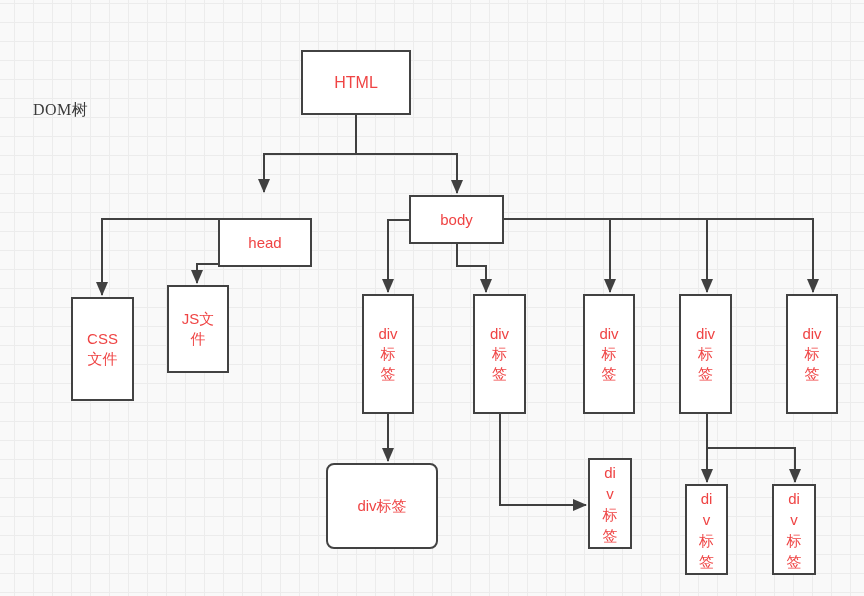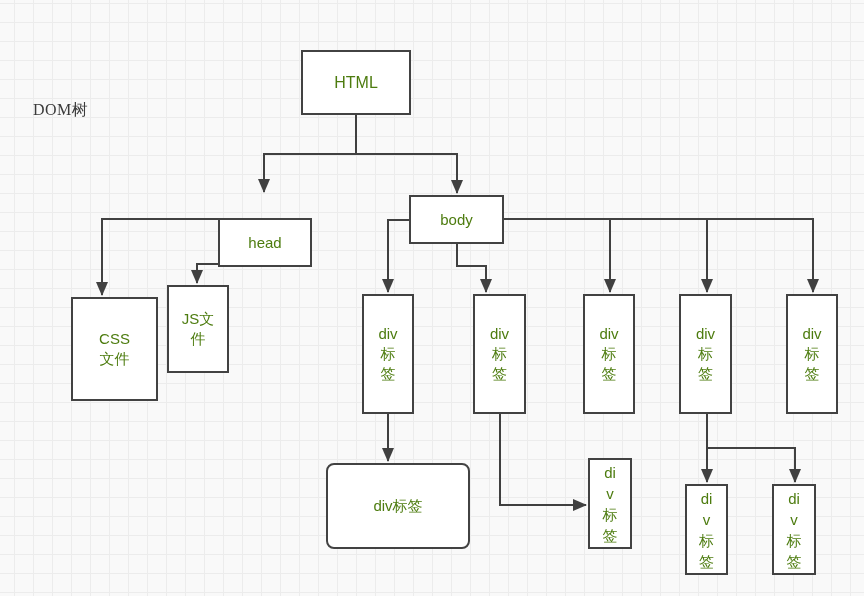--- a/index.html
+++ b/index.html
@@ -28,46 +28,46 @@
     font-size: 16px;
     color: #3b3b3b;
     letter-spacing: 0.5px;
     font-family: Liberation Serif, serif;
   }
   .node {
     position: absolute;
     box-sizing: border-box;
     background: #ffffff;
     border: 2px solid #424242;
-    color: #4d7c0f;
+    color: #ef4444;
     display: flex;
     align-items: center;
     justify-content: center;
     text-align: center;
     white-space: pre-line;
     font-size: 15px;
     line-height: 20px;
   }
   .node.rounded {
     border-radius: 8px;
   }
   .node.narrow {
     line-height: 21px;
   }
   #node-html   { left: 301px; top: 50px;  width: 110px; height: 65px; font-size: 16px; }
   #node-head   { left: 218px; top: 194px; width: 94px;  height: 49px; margin-top: 24px; }
   #node-body   { left: 409px; top: 195px; width: 95px;  height: 49px; }
-  #node-css    { left: 71px;  top: 297px; width: 87px;  height: 104px; }
+  #node-css    { left: 71px;  top: 297px; width: 63px;  height: 104px; }
   #node-js     { left: 167px; top: 285px; width: 62px;  height: 88px; }
   #node-div1   { left: 362px; top: 294px; width: 52px;  height: 120px; }
   #node-div2   { left: 473px; top: 294px; width: 53px;  height: 120px; }
   #node-div3   { left: 583px; top: 294px; width: 52px;  height: 120px; }
   #node-div4   { left: 679px; top: 294px; width: 53px;  height: 120px; }
   #node-div5   { left: 786px; top: 294px; width: 52px;  height: 120px; }
-  #node-child1 { left: 326px; top: 463px; width: 144px; height: 86px; }
+  #node-child1 { left: 326px; top: 463px; width: 112px; height: 86px; }
   #node-child2 { left: 588px; top: 458px; width: 44px;  height: 91px; }
   #node-child3 { left: 685px; top: 484px; width: 43px;  height: 91px; }
   #node-child4 { left: 772px; top: 484px; width: 44px;  height: 91px; }
   .connector-layer {
     position: absolute;
     left: 0;
     top: 0;
     width: 864px;
     height: 596px;
     pointer-events: none;

